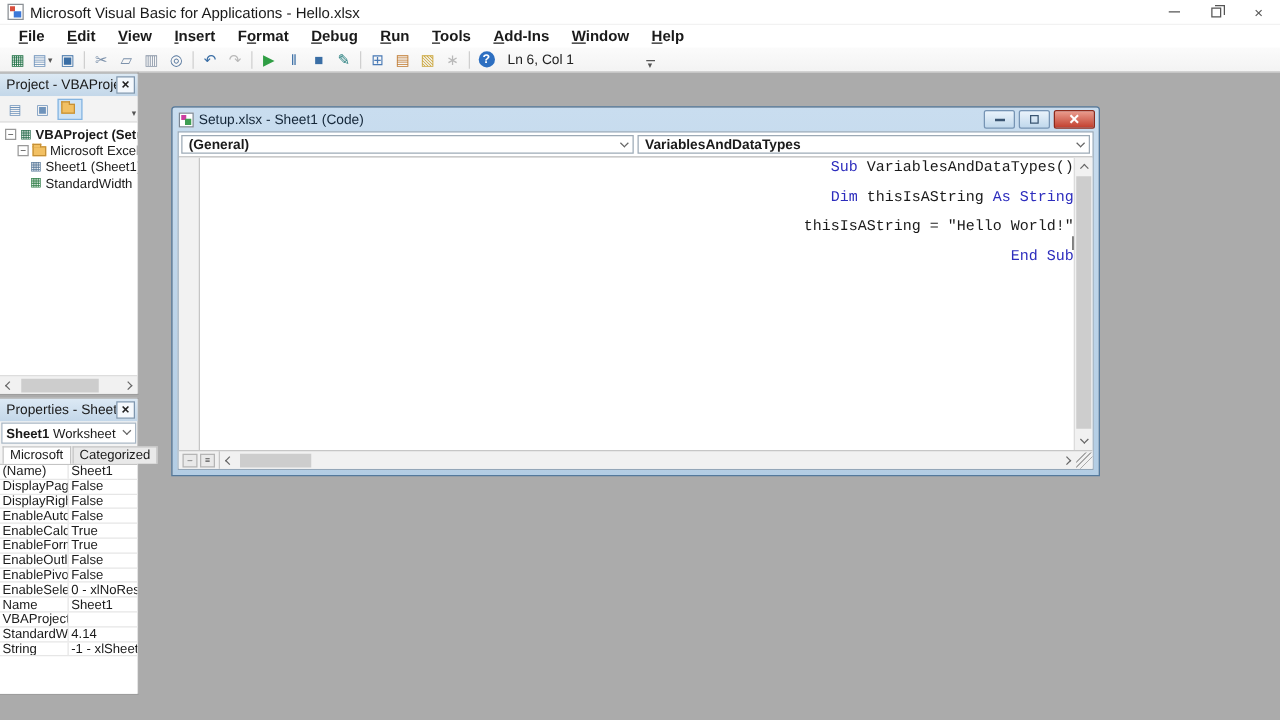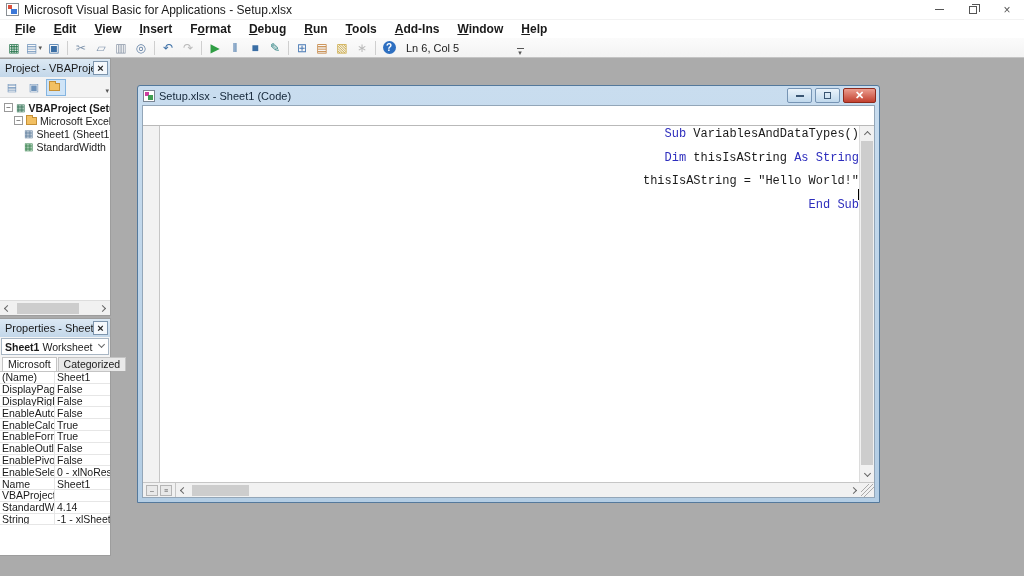--- a/index.html
+++ b/index.html
@@ -64,21 +64,21 @@
   .combo-chev { position:absolute; right:4px; top:6px; }
   .ptabs { height:16px; display:flex; align-items:flex-end; font-size:10.5px; padding:2px 2px 0 2px; gap:1px; flex:none; }
   .ptab { padding:0 5px 1px 5px; border:1px solid #c4c4c4; border-bottom:none; background:#e9e9e9; white-space:nowrap; }
   .ptab.active { background:#fff; position:relative; }
   .pgrid { background:#fff; flex:1; font-size:10.5px; border-top:1px solid #c4c4c4; overflow:hidden; }
   .prow { display:flex; height:11.8px; border-bottom:1px solid #e6e6e6; align-items:center; }
   .pname { width:55px; border-right:1px solid #e6e6e6; padding-left:2px; white-space:nowrap; overflow:hidden; height:100%; display:flex; align-items:center; }
   .pval { flex:1; padding-left:2px; white-space:nowrap; overflow:hidden; height:100%; display:flex; align-items:center; }
 
   
-  .codewin { position:absolute; left:137px; top:27px; width:743px; height:418px; background:linear-gradient(#c9ddef,#b3cde4); border:1px solid #54799c; border-radius:3px 3px 0 0; }
+  .codewin { position:absolute; left:137px; top:27px; width:743px; height:296px; background:linear-gradient(#c9ddef,#b3cde4); border:1px solid #54799c; border-radius:3px 3px 0 0; }
   .cw-title { height:19px; display:flex; align-items:center; padding:0 3px 0 5px; font-size:11px; color:#142638; }
   .cw-icon { width:12px; height:12px; margin-right:4px; border:1px solid #7a8694; background:#fff; position:relative; flex:none; }
   .cw-icon::before { content:''; position:absolute; left:1px; top:1px; width:4px; height:4px; background:#cc3ea0; }
   .cw-icon::after { content:''; position:absolute; right:1px; bottom:1px; width:5px; height:5px; background:#3f9e52; }
   .cw-title-text { white-space:nowrap; overflow:hidden; }
   .cw-btns { margin-left:auto; display:flex; gap:3px; }
   .cwb { width:25px; height:15px; border:1px solid #7694b4; border-radius:2px; background:linear-gradient(#eaf3fb,#c0d8ec); display:flex; align-items:center; justify-content:center; color:#3a5572; }
   .cwb .mini-dash { width:8px; height:2px; background:#3a5572; }
   .cwb .mini-box { width:7px; height:7px; border:1px solid #3a5572; }
   .cwb.close { width:33px; background:linear-gradient(#eb9d8f,#c2402f); border-color:#8d2a1c; color:#fff; font-weight:bold; font-size:11px; }
@@ -110,21 +110,21 @@
   .chev.left { transform:rotate(135deg); }
   .chev.right { transform:rotate(-45deg); }
 </style>
 </head>
 <body>
 
 <div class="app">
 
   <div class="titlebar">
     <span class="app-icon"></span>
-    <span>Microsoft Visual Basic for Applications - Setup.xlsx</span>
+    <span>Microsoft Visual Basic for Applications - Hello.xlsx</span>
     <div class="win-controls">
       <span class="wc">
           <span class="min-glyph"></span>
         </span>
       <span class="wc">
           <span class="restore-glyph"></span>
         </span>
       <span class="wc">×</span>
     </div>
   </div>
@@ -199,21 +199,21 @@
           <span class="tglyph" style="color: rgb(202, 165, 58);">▧</span>
         </span>
         <span class="tbtn tdis">
           <span class="tglyph" style="color: rgb(176, 176, 176);">∗</span>
         </span>
         <span class="tsep"></span>
         <span class="tbtn thelp">
           <span class="tglyph">?</span>
         </span>
       </span>
-    <span class="tpos">Ln 6, Col 5</span>
+    <span class="tpos">Ln 6, Col 1</span>
     <span class="tb-overflow">
         <span class="bar"></span>
         <span class="car">▾</span>
       </span>
   </div>
 
   <div class="workspace">
 
     <div class="panel project-panel">
       <div class="panel-title">
@@ -343,20 +343,28 @@
               <span class="mini-dash"></span>
             </span>
           <span class="cwb">
               <span class="mini-box"></span>
             </span>
           <span class="cwb close">✕</span>
         </span>
       </div>
       <div class="cw-inner">
         <div class="cw-combos">
+          <span class="combo">
+            <span>(General)</span>
+            <span class="chev down combo-chev"></span>
+          </span>
+          <span class="combo">
+            <span>VariablesAndDataTypes</span>
+            <span class="chev down combo-chev"></span>
+          </span>
         </div>
         <div class="cw-body">
           <div class="cw-margin"></div>
           <div class="cw-code" id="code-editor"><div class="cline"><span class="kw">Sub</span><span> VariablesAndDataTypes()</span></div><div class="cline"></div><div class="cline"><span>    </span><span class="kw">Dim</span><span> thisIsAString </span><span class="kw">As</span><span> </span><span class="kw">String</span></div><div class="cline"></div><div class="cline"><span>    thisIsAString = "Hello World!"</span></div><div class="cline"><span>    </span><span class="caret"></span></div><div class="cline"><span class="kw">End Sub</span></div></div>
           <div class="cw-vscroll">
             <span class="vs-arrow up">
                 <span class="chev up"></span>
               </span>
             <span class="vs-thumb"></span>
             <span class="vs-arrow down">

